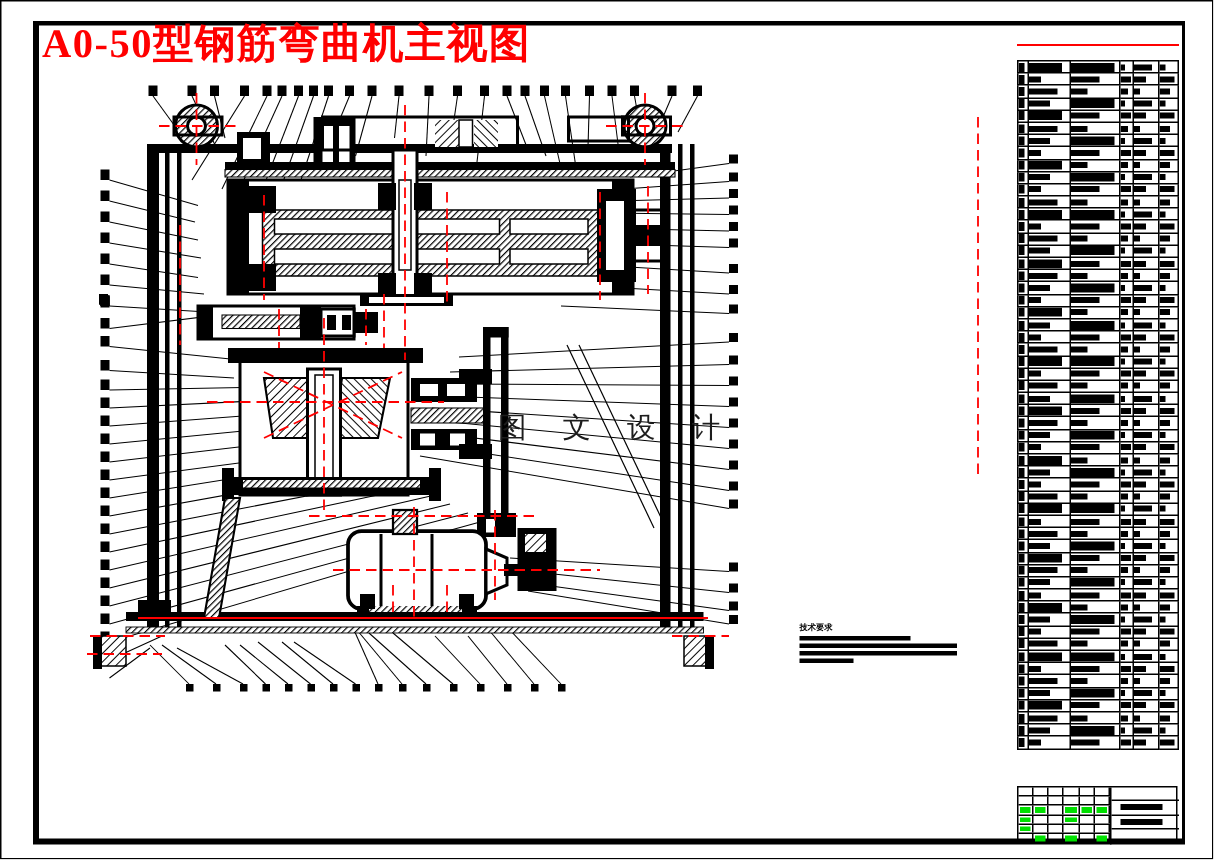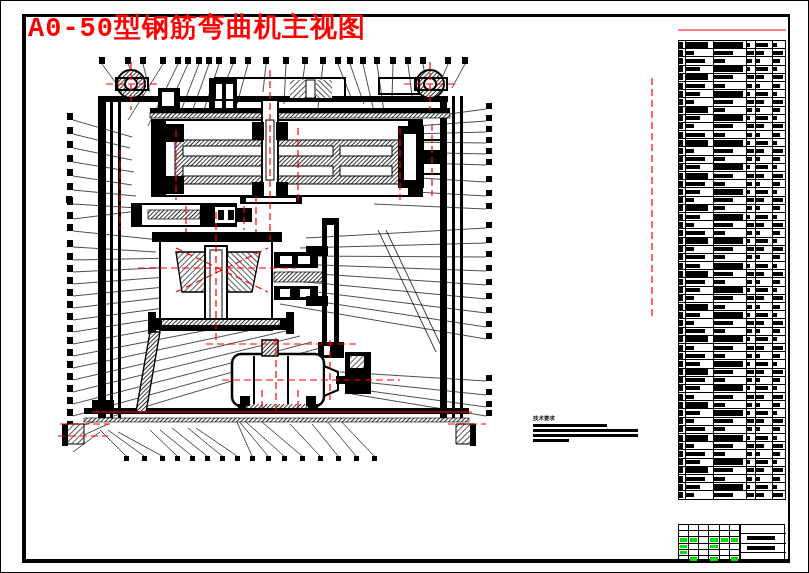--- a/index.html
+++ b/index.html
@@ -24,21 +24,21 @@
     position: absolute; left: 22px; top: 14px;
     width: 768px; height: 549px;
     border-left: 4px solid #000;
     border-top: 3px solid #000;
     border-right: 2px solid #000;
     border-bottom: 4px solid #000;
   }
   
   #sheet-title {
     position: absolute; left: 28px; top: 16px;
-    font-family: Liberation Mono, monospace;
+    font-family: Liberation Serif, serif;
     font-size: 27px; font-weight: bold;
     letter-spacing: 1px;
     color: #ff0000;
     white-space: nowrap;
     line-height: 1;
   }
   
   #watermark {
     position: absolute; left: 332px; top: 272px;
     font-family: "DejaVu Serif", serif;
@@ -534,20 +534,21 @@
       <line x1="176" y1="248" x2="268" y2="292"></line>
       <line x1="176" y1="292" x2="268" y2="248"></line>
     </g>
     <g stroke="#ff0000" fill="none" stroke-width="1.2">
       <line x1="92" y1="412" x2="472" y2="412"></line>
       <line x1="678" y1="30" x2="786" y2="30"></line>
     </g>
   </svg>
   </div>
 
+  <div id="watermark">图 文 设 计</div>
 
   <div id="tech-note">
     <div class="tn-title">技术要求</div>
     <div class="tn-line" style="width:70%"></div>
     <div class="tn-line" style="width:100%"></div>
     <div class="tn-line" style="width:100%"></div>
     <div class="tn-line" style="width:34%"></div>
   </div>
 
   <table id="bom">

